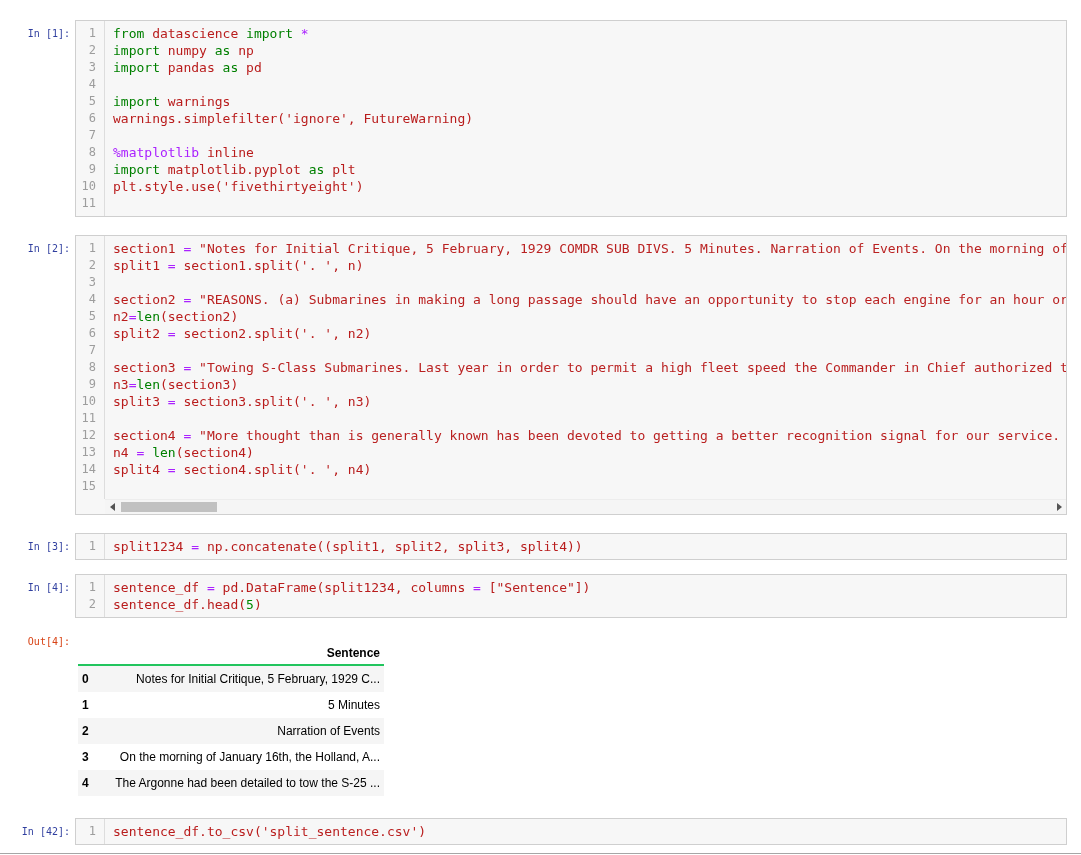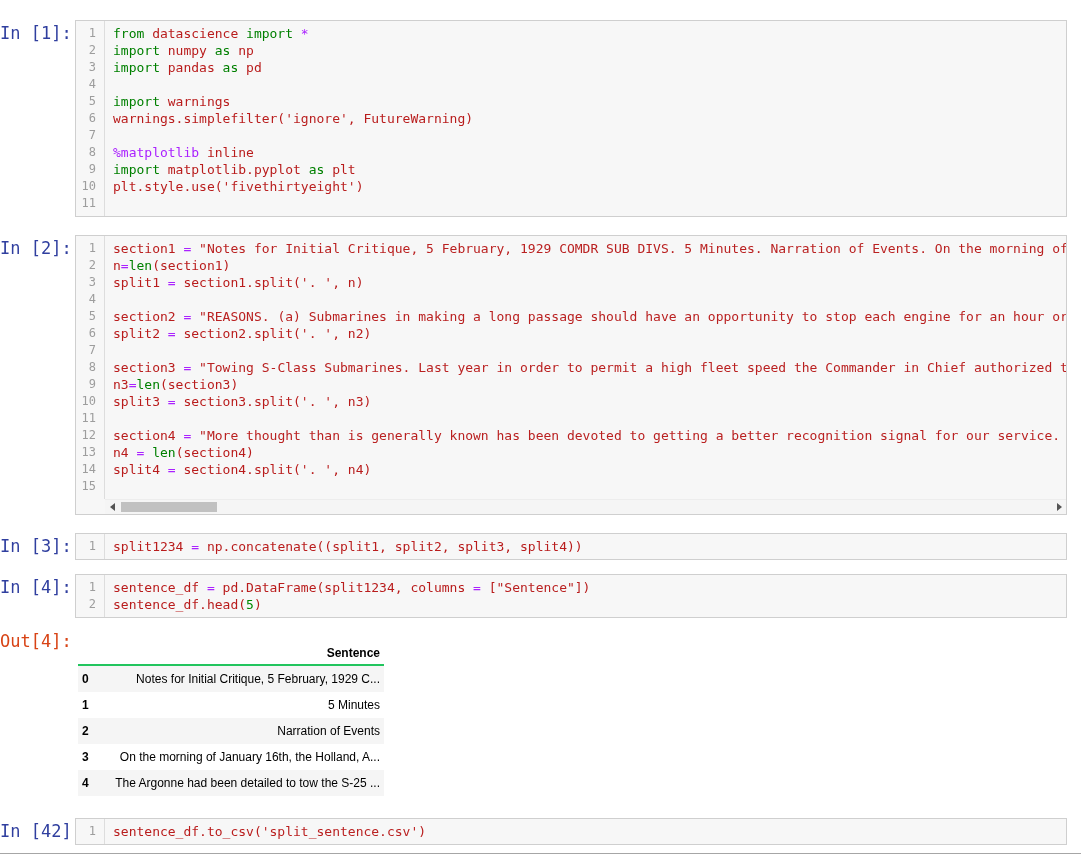--- a/index.html
+++ b/index.html
@@ -6,22 +6,22 @@
   body {
     width:1081px; height:855px; overflow:hidden;
     font-family:"DejaVu Sans Mono","Liberation Mono",monospace;
   }
   .notebook { padding-top:20px; }
 
   .cell-row { display:flex; align-items:flex-start; }
 
   .prompt {
     width:75px; box-sizing:border-box; flex:0 0 75px;
-    text-align:center; padding-right:5px; padding-top:5px;
-    font-size:17px; line-height:17px; white-space:pre;
+    text-align:right; padding-right:5px; padding-top:5px;
+    font-size:10px; line-height:17px; white-space:pre;
     user-select:none;
   }
   .prompt.in  { color:#303F9F; }
   .prompt.out { color:#D84315; }
 
   .input-box {
     flex:1 1 auto; margin-right:14px;
     background:#f7f7f7; border:1px solid #cfcfcf;
     overflow:hidden;
   }
@@ -127,24 +127,24 @@
             <div class="lineno">9</div>
             <div class="lineno">10</div>
             <div class="lineno">11</div>
             <div class="lineno">12</div>
             <div class="lineno">13</div>
             <div class="lineno">14</div>
             <div class="lineno">15</div>
           </div>
           <div class="code">
             <div class="code-line"><span class="tok-t">section1 </span><span class="tok-op">=</span><span class="tok-t"> </span><span class="tok-str">"Notes for Initial Critique, 5 February, 1929 COMDR SUB DIVS. 5 Minutes. Narration of Events. On the morning of J</span></div>
-            <div class="code-line"><span class="tok-t">n</span><span class="tok-op">=</span><span class="tok-bi">len</span><span class="tok-t">(section1)</span></div>
             <div class="code-line"><span class="tok-t">split1 </span><span class="tok-op">=</span><span class="tok-t"> section1.split(</span><span class="tok-str">'. '</span><span class="tok-t">, n)</span></div>
             <div class="code-line"></div>
             <div class="code-line"><span class="tok-t">section2 </span><span class="tok-op">=</span><span class="tok-t"> </span><span class="tok-str">"REASONS. (a) Submarines in making a long passage should have an opportunity to stop each engine for an hour or m</span></div>
+            <div class="code-line"><span class="tok-t">n2</span><span class="tok-op">=</span><span class="tok-bi">len</span><span class="tok-t">(section2)</span></div>
             <div class="code-line"><span class="tok-t">split2 </span><span class="tok-op">=</span><span class="tok-t"> section2.split(</span><span class="tok-str">'. '</span><span class="tok-t">, n2)</span></div>
             <div class="code-line"></div>
             <div class="code-line"><span class="tok-t">section3 </span><span class="tok-op">=</span><span class="tok-t"> </span><span class="tok-str">"Towing S-Class Submarines. Last year in order to permit a high fleet speed the Commander in Chief authorized the</span></div>
             <div class="code-line"><span class="tok-t">n3</span><span class="tok-op">=</span><span class="tok-bi">len</span><span class="tok-t">(section3)</span></div>
             <div class="code-line"><span class="tok-t">split3 </span><span class="tok-op">=</span><span class="tok-t"> section3.split(</span><span class="tok-str">'. '</span><span class="tok-t">, n3)</span></div>
             <div class="code-line"></div>
             <div class="code-line"><span class="tok-t">section4 </span><span class="tok-op">=</span><span class="tok-t"> </span><span class="tok-str">"More thought than is generally known has been devoted to getting a better recognition signal for our service. Ma</span></div>
             <div class="code-line"><span class="tok-t">n4 </span><span class="tok-op">=</span><span class="tok-t"> </span><span class="tok-bi">len</span><span class="tok-t">(section4)</span></div>
             <div class="code-line"><span class="tok-t">split4 </span><span class="tok-op">=</span><span class="tok-t"> section4.split(</span><span class="tok-str">'. '</span><span class="tok-t">, n4)</span></div>
           </div>

